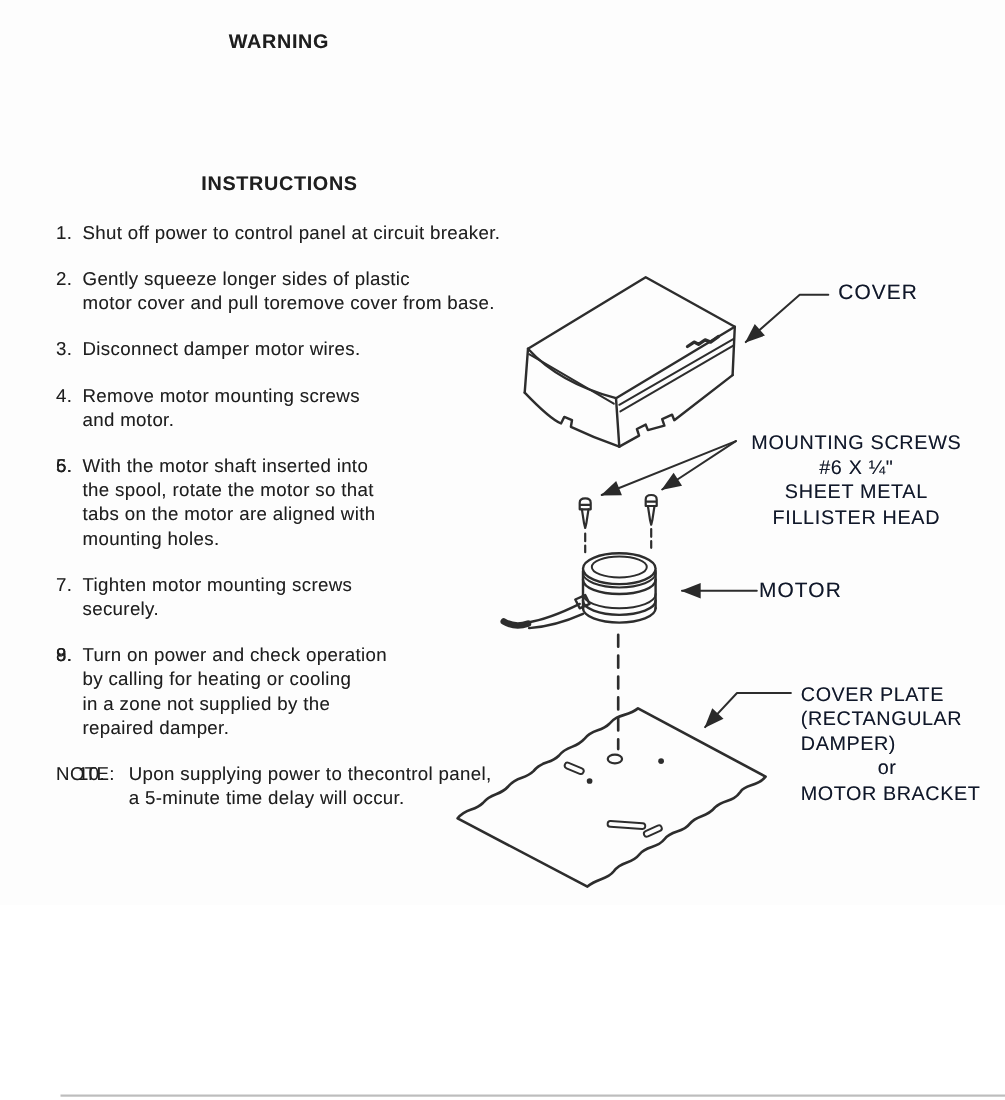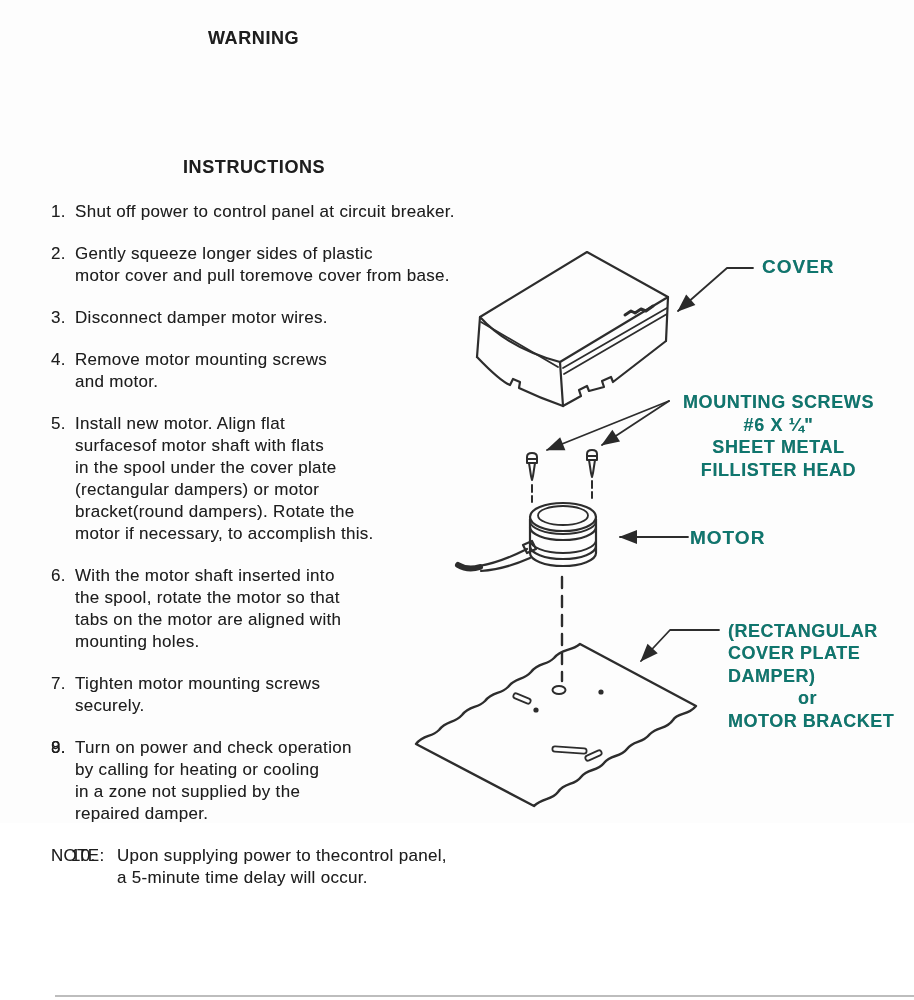--- a/index.html
+++ b/index.html
@@ -15,21 +15,21 @@
   #warning-body{left:52px;top:50px;line-height:22px;}
   #instructions-title{left:183px;top:157px;font-size:18px;font-weight:bold;letter-spacing:.6px;}
   #steps{left:51px;top:201px;width:500px;}
   .step{position:relative;padding-left:24px;margin-bottom:20px;line-height:22px;}
   .step .num{position:absolute;left:0;top:0;}
   .step .txt{display:inline-block;white-space:pre-line;vertical-align:top;}
   .step.wide{padding-left:38px;}
   .step.wide .num{left:20px;}
   .step.note{padding-left:66px;}
   
-  .dlabel{position:absolute;font-weight:bold;color:#0f766e;letter-spacing:.8px;
+  .dlabel{position:absolute;font-weight:normal;color:#0f172a;letter-spacing:.8px;
           text-shadow:0 0 .6px rgba(30,30,30,.4);}
   #cover-label{left:762px;top:256px;font-size:19px;letter-spacing:1px;}
   #screws-label{left:683px;top:391px;font-size:18px;line-height:22.5px;letter-spacing:.6px;text-align:center;}
   #motor-label{left:690px;top:527px;font-size:19px;letter-spacing:1px;}
   #plate-label{left:728px;top:620px;font-size:18px;line-height:22.4px;letter-spacing:.5px;}
   #plate-label .or-line{padding-left:70px;}
   #diagram-svg{position:absolute;left:0;top:0;width:914px;height:1000px;}
   #bottom-scan-line{left:55px;top:995px;width:859px;height:2px;background:#bdbdbd;}
 </style>
 </head>
@@ -50,26 +50,21 @@
 motor cover and pull toremove cover from base.</span>
     </div>
     <div class="step">
       <span class="num">3.</span><span class="txt">Disconnect damper motor wires.</span>
     </div>
     <div class="step">
       <span class="num">4.</span><span class="txt">Remove motor mounting screws
 and motor.</span>
     </div>
     <div class="step">
-      <span class="num">5.</span><span class="txt">Install new motor. Align flat
-surfacesof motor shaft with flats
-in the spool under the cover plate
-(rectangular dampers) or motor
-bracket(round dampers). Rotate the
-motor if necessary, to accomplish this.</span>
+      <span class="num">5.</span>
     </div>
     <div class="step">
       <span class="num">6.</span><span class="txt">With the motor shaft inserted into
 the spool, rotate the motor so that
 tabs on the motor are aligned with
 mounting holes.</span>
     </div>
     <div class="step">
       <span class="num">7.</span><span class="txt">Tighten motor mounting screws
 securely.</span>
@@ -181,21 +176,21 @@
   <div class="dlabel" id="screws-label">
     <div>MOUNTING SCREWS</div>
     <div>#6 X ¼"</div>
     <div>SHEET METAL</div>
     <div>FILLISTER HEAD</div>
   </div>
 
   <div class="dlabel" id="motor-label">MOTOR</div>
 
   <div class="dlabel" id="plate-label">
+    <div>COVER PLATE</div>
     <div>(RECTANGULAR</div>
-    <div>COVER PLATE</div>
     <div>DAMPER)</div>
     <div class="or-line">or</div>
     <div>MOTOR BRACKET</div>
   </div>
 
   <div class="abs" id="bottom-scan-line"></div>
 </div>
 
 </body></html>

